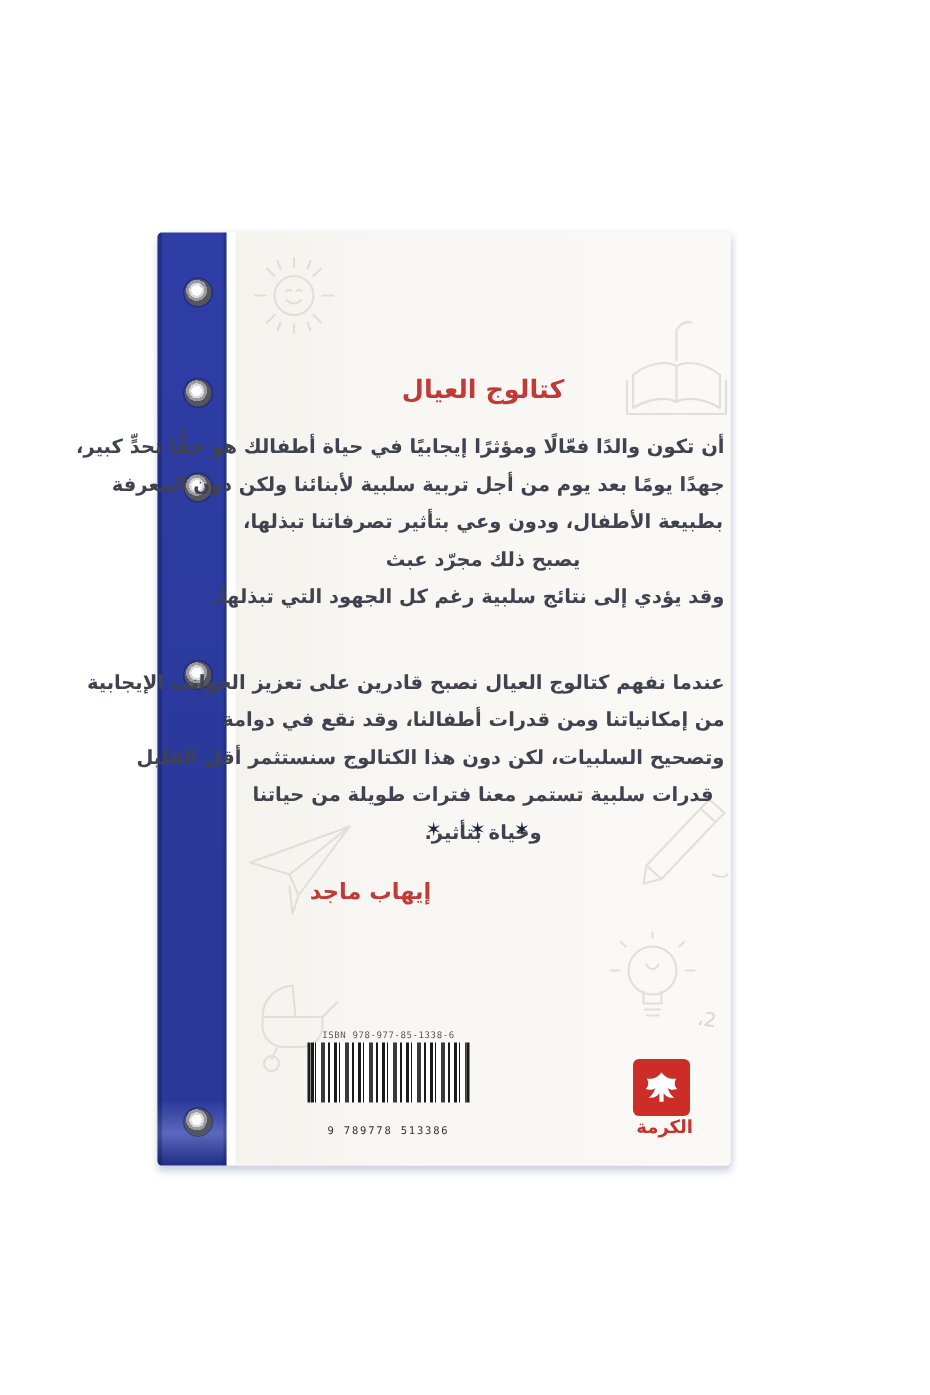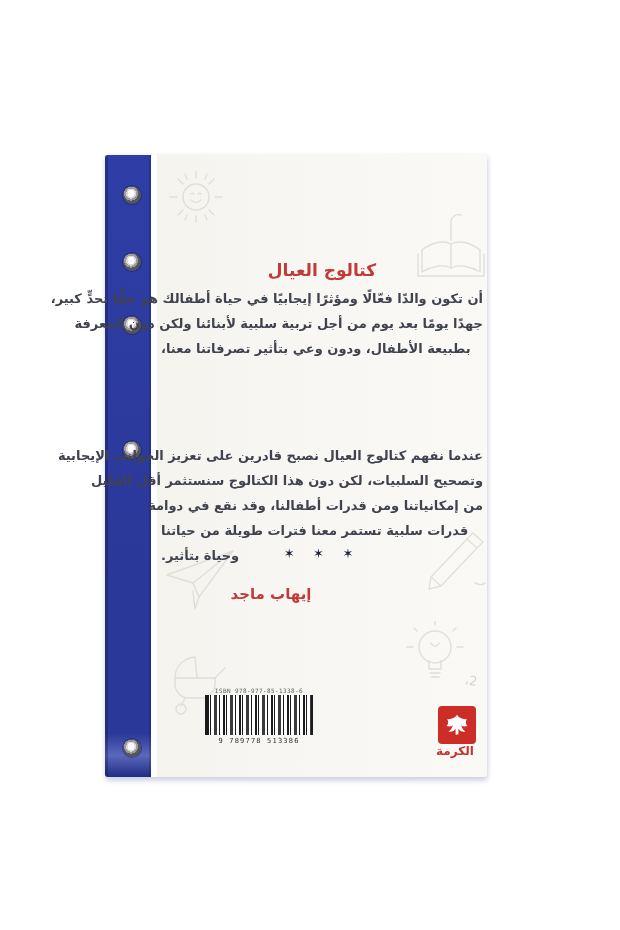--- a/index.html
+++ b/index.html
@@ -27,53 +27,53 @@
     background:radial-gradient(circle at 45% 42%, #ffffff 0 3.5px, #d9d9dc 3.5px 5px, #9a9aa0 5px 7px, #55555c 7px 9px);
     box-shadow:0 0 0 1px rgba(20,25,70,.45);
   }
   
   .cover{
     position:absolute;left:52px;top:0;right:0;bottom:0;
     background:linear-gradient(90deg,#f4f3ee 0%,#f7f6f2 30%,#faf9f6 100%);
     border-radius:0 3px 3px 0;direction:rtl;
   }
   .title{
-    position:absolute;top:105px;left:0;right:0;text-align:center;
+    position:absolute;top:95px;left:0;right:0;text-align:center;
     color:#c23a38;font-size:17px;font-weight:bold;letter-spacing:.2px;
   }
   .para{
-    position:absolute;left:4px;right:4px;text-align:left;
+    position:absolute;left:4px;right:4px;text-align:center;
     color:#40434f;font-size:13px;line-height:25px;font-weight:600;
   }
   .para div{white-space:nowrap;}
   .para1{top:131px;}
   .para2{top:288px;}
   .stars{
     position:absolute;top:391px;left:0;right:0;text-align:center;
     color:#1d2442;font-size:13px;letter-spacing:7px;font-weight:bold;
   }
   .author{
     position:absolute;top:430px;left:0;width:180px;text-align:center;
-    color:#c23a38;font-size:15px;font-weight:bold;margin-left:24px;
+    color:#c23a38;font-size:15px;font-weight:bold;
   }
   
   .barcode-block{position:absolute;left:40px;top:532px;width:124px;direction:ltr;text-align:center;}
   .isbn-label{font-size:6px;color:#5a5a5a;letter-spacing:.4px;font-family:"DejaVu Sans Mono",monospace;}
   .bars{
     height:40px;margin:1px 8px 0;background:
       repeating-linear-gradient(90deg,
         #1b1b1b 0 2px,#ffffff 2px 3px,
         #1b1b1b 3px 4px,#ffffff 4px 7px,
         #3a3a3a 7px 10px,#ffffff 10px 12px,
         #1b1b1b 12px 13px,#ffffff 13px 16px);
     border-left:2px solid #1b1b1b;border-right:2px solid #1b1b1b;
   }
-  .ean{font-size:7px;color:#2e2e2e;letter-spacing:1.2px;margin-top:2px;font-family:"DejaVu Sans Mono",monospace;}
+  .ean{font-size:7px;color:#2e2e2e;letter-spacing:1.2px;margin-top:15px;font-family:"DejaVu Sans Mono",monospace;}
   
-  .logo{position:absolute;left:279px;top:551px;width:42px;text-align:left;direction:ltr;}
+  .logo{position:absolute;left:263px;top:551px;width:42px;text-align:right;direction:ltr;}
   .logo-square{
     width:38px;height:38px;margin:0 auto;background:#cd2d27;border-radius:4px;
     display:flex;align-items:center;justify-content:center;
   }
   .logo-name{color:#c5332c;font-size:12px;font-weight:bold;margin-top:1px;line-height:13px;}
   
   .sketch{position:absolute;opacity:.85;}
   .sketch svg{display:block;}
   .sk-stroke{stroke:#dcdbd4;stroke-width:1.4;fill:none;stroke-linecap:round;stroke-linejoin:round;}
   .hand-note{position:absolute;color:#d6d5cf;font-size:13px;transform:rotate(8deg);}
@@ -148,27 +148,29 @@
           </g>
         </svg>
       </div>
       <div class="hand-note" style="left:308px;top:518px">2،</div>
 
       <div class="title">كتالوج العيال</div>
 
       <div class="para para1">
         <div>أن تكون والدًا فعّالًا ومؤثرًا إيجابيًا في حياة أطفالك هو حقًّا تحدٍّ كبير،</div>
         <div>جهدًا يومًا بعد يوم من أجل تربية سلبية لأبنائنا ولكن دون المعرفة</div>
-        <div>بطبيعة الأطفال، ودون وعي بتأثير تصرفاتنا معنا،</div>
+        <div>بطبيعة الأطفال، ودون وعي بتأثير تصرفاتنا تبذلها،</div>
+        <div>يصبح ذلك مجرّد عبث</div>
+        <div>وقد يؤدي إلى نتائج سلبية رغم كل الجهود التي تبذلها.</div>
       </div>
 
       <div class="para para2">
         <div>عندما نفهم كتالوج العيال نصبح قادرين على تعزيز الجوانب الإيجابية</div>
+        <div>من إمكانياتنا ومن قدرات أطفالنا، وقد نقع في دوامة</div>
         <div>وتصحيح السلبيات، لكن دون هذا الكتالوج سنستثمر أقل القليل</div>
-        <div>من إمكانياتنا ومن قدرات أطفالنا، وقد نقع في دوامة</div>
         <div>قدرات سلبية تستمر معنا فترات طويلة من حياتنا</div>
         <div>وحياة بتأثير.</div>
       </div>
 
       <div class="stars">✶ ✶ ✶</div>
 
       <div class="author">إيهاب ماجد</div>
 
       <div class="barcode-block">
         <div class="isbn-label">ISBN 978-977-85-1338-6</div>

